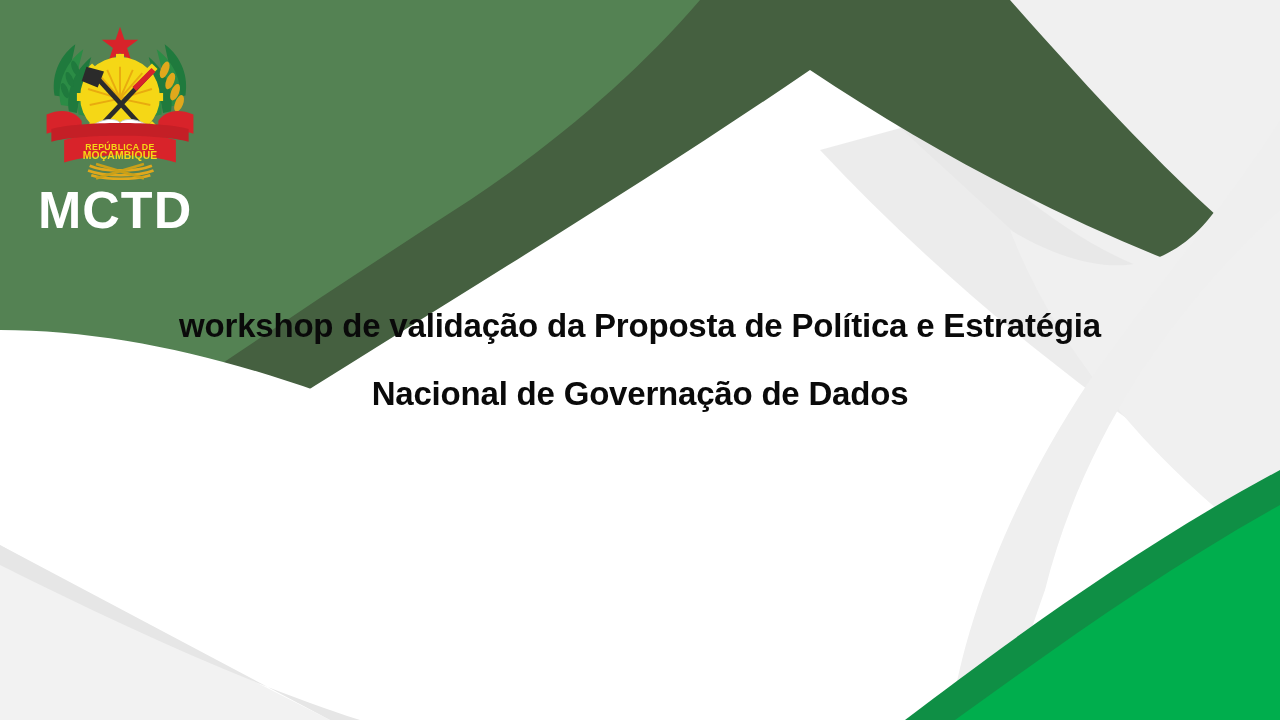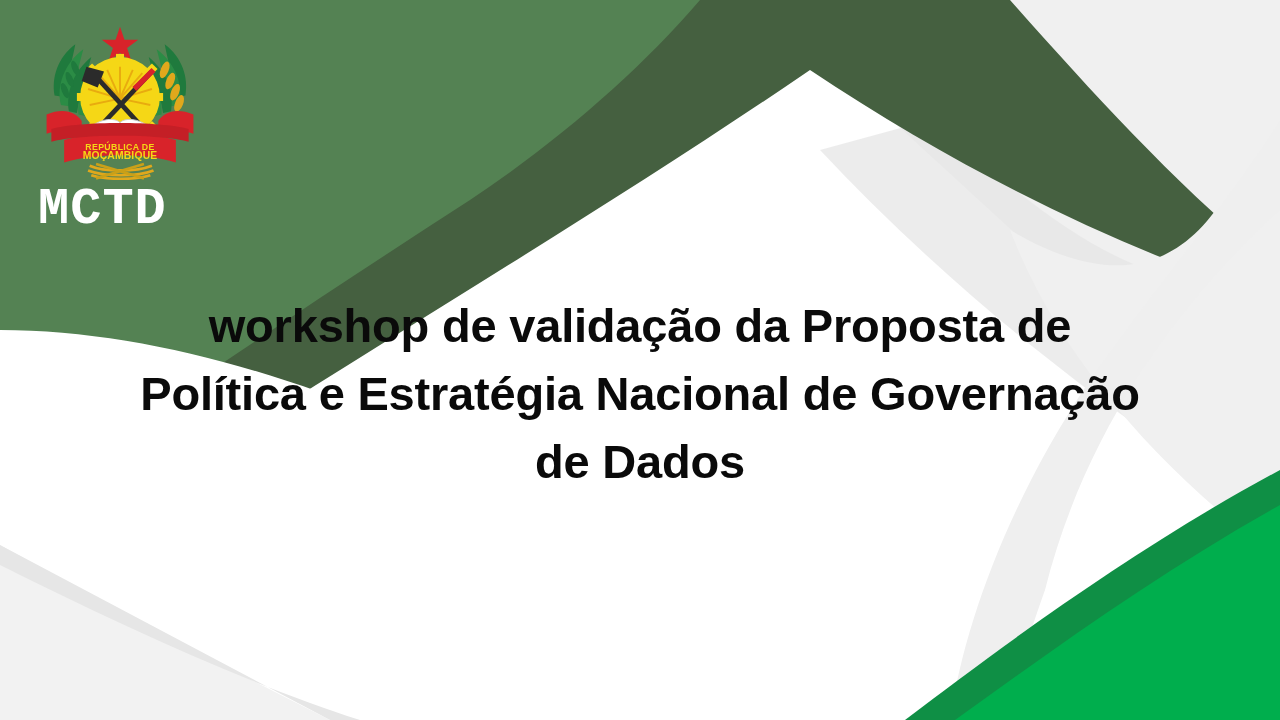--- a/index.html
+++ b/index.html
@@ -41,42 +41,42 @@
     margin-left: 6px;
   }
   #emblem-svg {
     width: 160px;
     height: 158px;
     display: block;
   }
   #wordmark {
     margin-top: 4px;
     margin-left: 4px;
-    font-family: Liberation Mono, monospace;
+    font-family: Liberation Sans, sans-serif;
     font-weight: bold;
     font-size: 52px;
     line-height: 1;
     letter-spacing: 1px;
     color: #ffffff;
     white-space: nowrap;
   }
 
   
   #title-block {
     position: absolute;
     left: 140px;
     top: 292px;
     width: 1000px;
     text-align: center;
     z-index: 6;
   }
   #title-text {
     font-family: "Liberation Sans", sans-serif;
     font-weight: bold;
-    font-size: 47px;
+    font-size: 33px;
     line-height: 68px;
     color: #0a0a0a;
     margin: 0;
     letter-spacing: -0.2px;
   }
 </style>
 </head>
 <body>
 
 <div id="slide">

